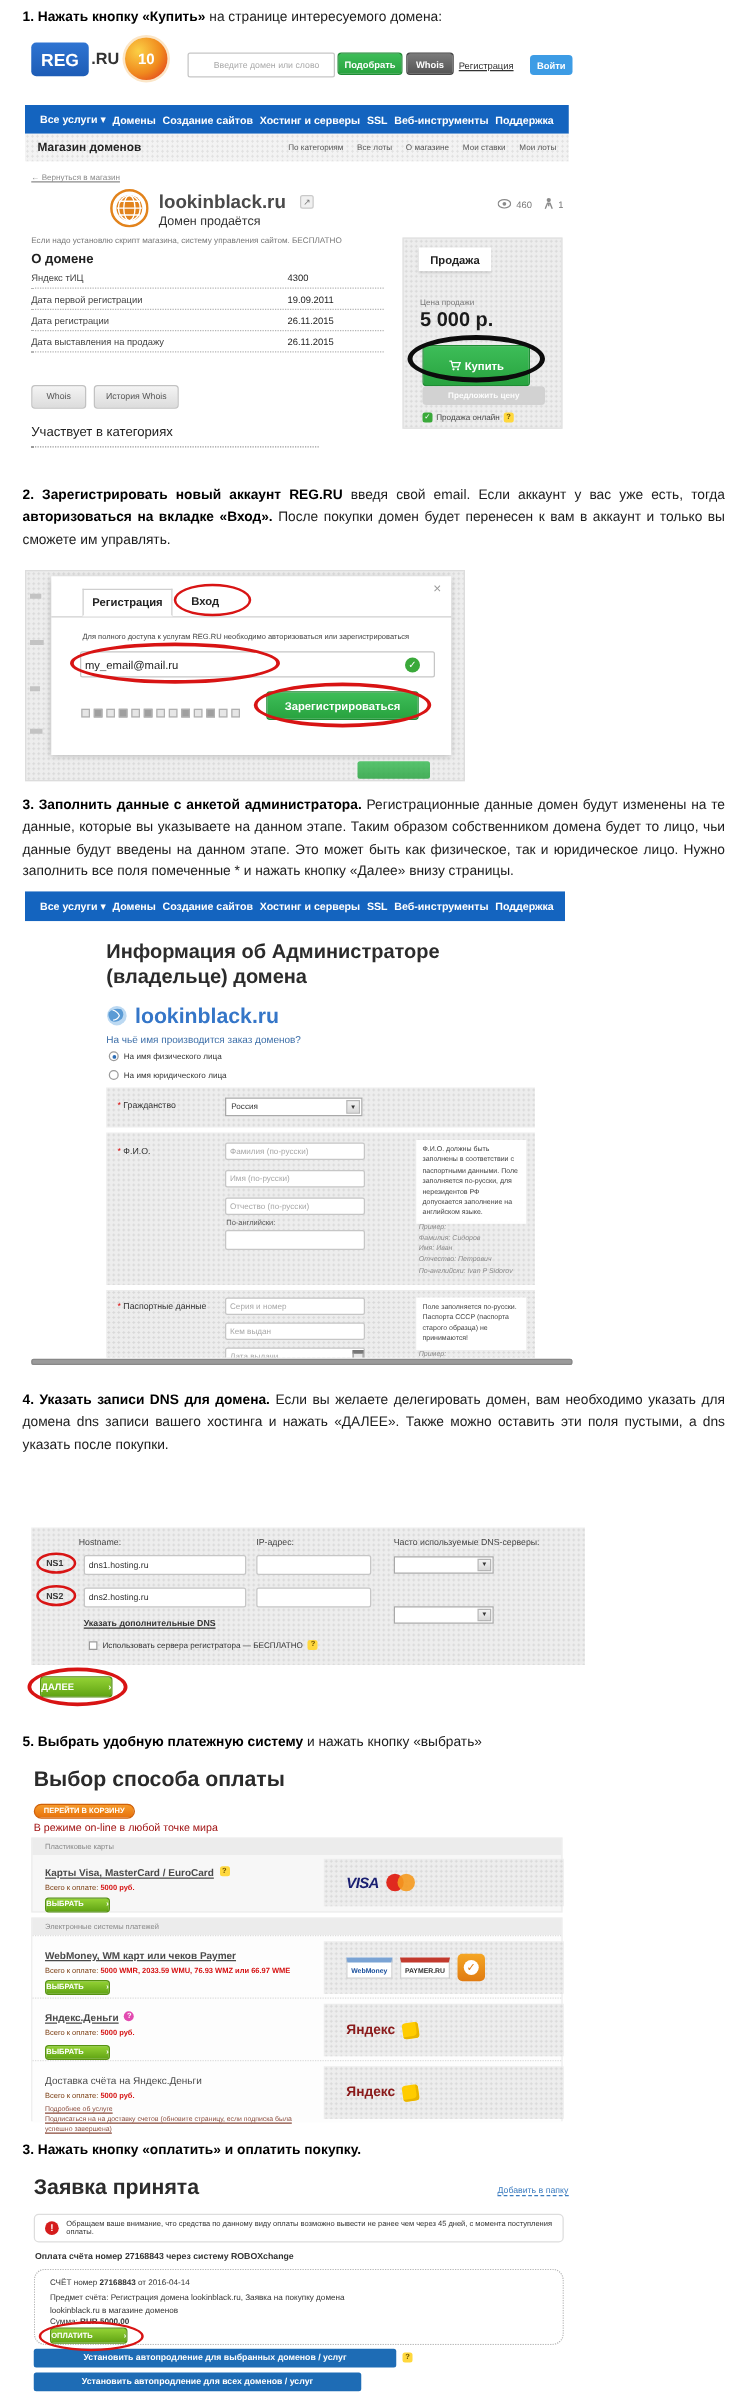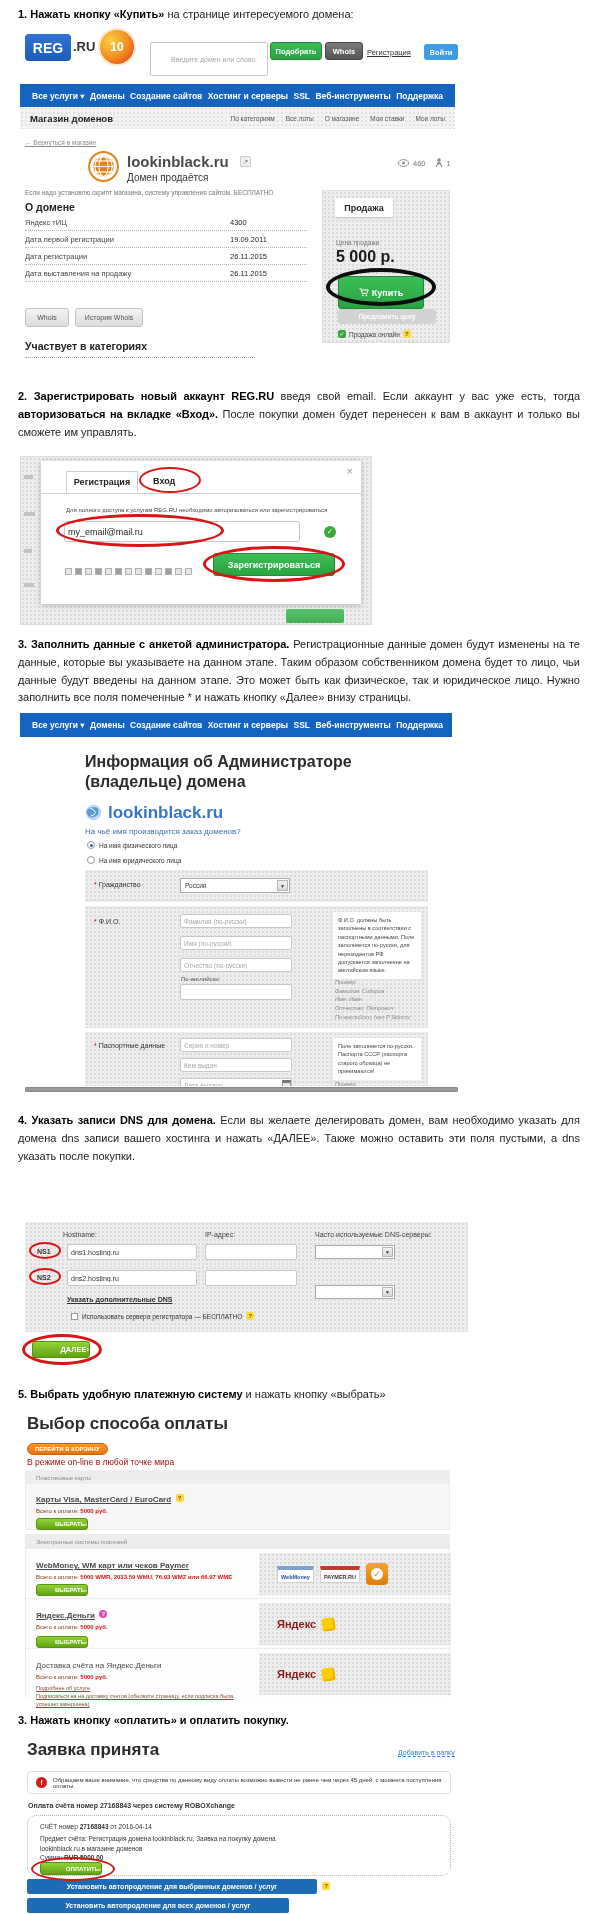--- a/index.html
+++ b/index.html
@@ -5,21 +5,21 @@
 *{margin:0;padding:0;box-sizing:border-box}
 html,body{background:#fff}
 body{width:600px;height:1914px;position:relative;font-family:"Liberation Sans","DejaVu Sans",sans-serif;color:#333;overflow:hidden}
 .abs{position:absolute}
 .step{font-size:11px;line-height:1.62;text-align:justify;color:#1c1c1c}
 .step .b{font-weight:bold;color:#000}
 .dots{background-color:#ededed;background-image:radial-gradient(#dadada .8px,transparent .9px);background-size:4px 4px}
 .oval{position:absolute;border:3px solid #d81414;border-radius:50%;pointer-events:none;z-index:5}
 .oval-blk{position:absolute;border:4px solid #0c0c0c;border-radius:50%;pointer-events:none;z-index:5}
 .btn-green{background:linear-gradient(#3dbd58,#28a33f);border:1px solid #1f8c34;color:#fff;font-weight:bold;border-radius:3px;display:flex;align-items:center;justify-content:center;gap:3px}
-.btn-lime{background:linear-gradient(#93d234,#61a414);border:1px solid #569212;color:#fff;font-weight:bold;border-radius:3px;display:flex;align-items:center;justify-content:flex-end;gap:0}
+.btn-lime{background:linear-gradient(#93d234,#61a414);border:1px solid #569212;color:#fff;font-weight:bold;border-radius:3px;display:flex;align-items:center;justify-content:space-between;gap:0}
 .btn-gray{background:linear-gradient(#f4f4f4,#dcdcdc);border:1px solid #c2c2c2;color:#555;border-radius:3px;display:flex;align-items:center;justify-content:center}
 .btn-blue-sm{background:#3d9ce5;color:#fff;font-weight:bold;border-radius:3px;display:flex;align-items:center;justify-content:center}
 .btn-bigblue{background:#1e6cb5;color:#fff;font-weight:bold;border-radius:2px;display:flex;align-items:center;justify-content:center}
 .nav{background:#1464bf;color:#fff;display:flex;align-items:center;justify-content:space-between;padding:0 12px;font-size:8.5px;font-weight:bold;white-space:nowrap}
 .nav span{cursor:pointer}
 .subnav{background:#f3f3f3;background-image:radial-gradient(#e2e2e2 .8px,transparent .9px);background-size:4px 4px;display:flex;align-items:center;padding:0 10px}
 .inp{background:#fff;border:1px solid #c6c6c6;border-radius:2px;font-size:6.5px;color:#333;padding:0 3px;font-family:"Liberation Sans",sans-serif}
 .inp::placeholder{color:#a8a8a8}
 .q{display:inline-block;background:#ffd83d;color:#6e5200;font-weight:bold;font-size:6px;min-width:8px;height:8px;line-height:8px;text-align:center;border-radius:2px;vertical-align:middle}
 .trow{display:flex;border-bottom:1px dotted #b5b5b5;height:17px;align-items:center;font-size:7.5px;color:#444}
@@ -43,21 +43,21 @@
 .soc.f{background:#9f9f9f}
 </style>
 </head>
 <body>
 
 <div class="abs step" style="left:18px;top:6px;width:560px"><span class="b">1. Нажать кнопку «Купить»</span><span> на странице интересуемого домена:</span></div>
 
 <div class="abs" style="left:25px;top:34px;width:46px;height:27px;background:linear-gradient(#2f74d2,#1d5cb6);border-radius:4px;color:#fff;font-weight:bold;font-size:14px;display:flex;align-items:center;justify-content:center">REG</div>
 <div class="abs" style="left:73px;top:39px;font-weight:bold;font-size:13px;color:#333">.RU</div>
 <div class="abs" style="left:100px;top:30px;width:34px;height:34px;border-radius:50%;background:radial-gradient(circle at 32% 32%,#fbd046,#f08a1e 55%,#e2401e 90%);display:flex;align-items:center;justify-content:center;color:#fff;font-weight:bold;font-size:12px;box-shadow:0 0 0 2px #fbe6c8">10</div>
-<input class="abs inp" style="left: 150px; top: 42px; width: 118px; height: 34px; font-size: 7px; padding-left: 20px;" placeholder="Введите домен или слово">
+<input class="abs inp" style="left: 150px; top: 42px; width: 118px; height: 20px; font-size: 7px; padding-left: 20px;" placeholder="Введите домен или слово">
 <div class="abs btn-green" style="left:270px;top:42px;width:52px;height:18px;font-size:7.5px">Подобрать</div>
 <div class="abs" style="left:325px;top:42px;width:38px;height:18px;background:linear-gradient(#7a7a7a,#555);border:1px solid #444;border-radius:3px;color:#fff;font-weight:bold;font-size:7.5px;display:flex;align-items:center;justify-content:center">Whois</div>
 <div class="abs link-u" style="left:367px;top:48px;font-size:7.5px;color:#333">Регистрация</div>
 <div class="abs btn-blue-sm" style="left:424px;top:44px;width:34px;height:16px;font-size:7.5px">Войти</div>
 
 <div class="abs nav" style="left:20px;top:84px;width:435px;height:23px">
   <span>Все услуги ▾</span>
   <span>Домены</span>
   <span>Создание сайтов</span>
   <span>Хостинг и серверы</span>
@@ -123,21 +123,21 @@
       <span class="tv">26.11.2015</span>
     </div>
   <div class="trow">
       <span class="tl">Дата выставления на продажу</span>
       <span class="tv">26.11.2015</span>
     </div>
 </div>
 
 <div class="abs btn-gray" style="left:25px;top:308px;width:44px;height:19px;font-size:7px">Whois</div>
 <div class="abs btn-gray" style="left:75px;top:308px;width:68px;height:19px;font-size:7px">История Whois</div>
-<div class="abs" style="left:25px;top:340px;font-size:10.5px;font-weight:bold;color:#222;border-bottom:1px dotted #9a9a9a;padding-bottom:5px;width:230px">Участвует в категориях</div>
+<div class="abs" style="left:25px;top:340px;font-size:10.5px;font-weight:normal;color:#222;border-bottom:1px dotted #9a9a9a;padding-bottom:5px;width:230px">Участвует в категориях</div>
 
 <div class="abs dots" style="left:322px;top:190px;width:128px;height:153px;border:1px solid #e0e0e0">
   <div class="abs" style="left:12px;top:7px;width:58px;height:19px;background:#fff;font-size:9px;font-weight:bold;color:#222;display:flex;align-items:center;justify-content:center;box-shadow:0 1px 2px rgba(0,0,0,.15)">Продажа</div>
   <div class="abs" style="left:13px;top:48px;font-size:6.5px;color:#777">Цена продажи</div>
   <div class="abs" style="left:13px;top:57px;font-size:16px;font-weight:bold;color:#1a1a1a">5 000 р.</div>
   <div class="abs btn-green" style="left:15px;top:85px;width:86px;height:33px;font-size:9px">
     <svg width="10" height="9" viewBox="0 0 10 9">
         <path d="M0.5 0.8 h1.6 l1.1 4.6 h4.6 l1.4-3.4 h-6.6" fill="none" stroke="#fff" stroke-width="1"></path>
         <circle cx="3.8" cy="7.4" r="0.9" fill="#fff"></circle>
         <circle cx="7.4" cy="7.4" r="0.9" fill="#fff"></circle>
@@ -161,21 +161,21 @@
   <div class="abs" style="left:3px;top:92px;width:8px;height:4px;background:#c3c3c3"></div>
   <div class="abs" style="left:3px;top:126px;width:10px;height:4px;background:#c3c3c3"></div>
   <div class="abs" style="left:265px;top:152px;width:58px;height:14px;background:linear-gradient(#3dbd58,#28a33f);border-radius:2px;opacity:.85"></div>
   <div class="abs" style="left:20px;top:4px;width:320px;height:143px;background:#fff;box-shadow:0 1px 5px rgba(0,0,0,.25)">
     <div class="abs" style="right:8px;top:4px;font-size:11px;color:#9a9a9a;cursor:pointer">×</div>
     <div class="abs" style="left:25px;top:10px;width:72px;height:22px;background:#fff;border:1px solid #cfcfcf;border-bottom:1px solid #fff;font-size:9px;font-weight:bold;color:#222;display:flex;align-items:center;justify-content:center;z-index:2">Регистрация</div>
     <div class="abs" style="left:112px;top:15px;font-size:9px;font-weight:bold;color:#222;cursor:pointer">Вход</div>
     <div class="oval" style="left:98px;top:6px;width:62px;height:26px;border-width:2.5px"></div>
     <div class="abs" style="left:0;top:32px;width:320px;border-top:1px solid #cfcfcf"></div>
     <div class="abs" style="left:25px;top:46px;width:270px;font-size:6px;color:#444">Для полного доступа к услугам REG.RU необходимо авторизоваться или зарегистрироваться</div>
-    <input class="abs inp" style="left: 23px; top: 60px; width: 236px; height: 21px; font-size: 9px; color: rgb(34, 34, 34);" value="my_email@mail.ru">
+    <input class="abs inp" style="left: 23px; top: 60px; width: 284px; height: 21px; font-size: 9px; color: rgb(34, 34, 34);" value="my_email@mail.ru">
     <div class="abs" style="left:283px;top:65px;width:12px;height:12px;border-radius:50%;background:#3aa93a;color:#fff;font-size:8px;line-height:12px;text-align:center">✓</div>
     <div class="oval" style="left:15px;top:53px;width:168px;height:33px"></div>
     <div class="abs" style="left:24px;top:100px">
       <span class="soc"></span><span class="soc f"></span><span class="soc"></span><span class="soc f"></span><span class="soc"></span><span class="soc f"></span><span class="soc"></span><span class="soc"></span><span class="soc f"></span><span class="soc"></span><span class="soc f"></span><span class="soc"></span><span class="soc"></span>
     </div>
     <div class="abs btn-green" style="left:172px;top:92px;width:122px;height:23px;font-size:9px">Зарегистрироваться</div>
     <div class="oval" style="left:162px;top:85px;width:142px;height:36px"></div>
   </div>
 </div>
 
@@ -292,20 +292,27 @@
 <div class="abs" style="left:25px;top:1470px;width:425px;height:60px;background:#f7f7f7;border:1px solid #ececec">
   <div style="height:13px;background:#ececec;display:flex;align-items:center;padding-left:10px;font-size:6px;color:#8a8a8a">Пластиковые карты</div>
   <div class="abs" style="left:10px;top:17px">
     <span class="pm-title">Карты Visa, MasterCard / EuroCard</span> <span class="q">?</span>
     <div class="pm-total" style="margin-top:2px"><span>Всего к оплате:</span> <span class="pm-amount">5000 руб.</span></div>
     <div class="btn-lime" style="width:52px;height:12px;font-size:6px;margin-top:4px">
         <span>ВЫБРАТЬ</span>
         <span>›</span>
       </div>
   </div>
+  <div class="logo-box dots" style="height:38px;top:16px">
+    <span style="font-size:12px;font-weight:bold;font-style:italic;color:#1a1f71;letter-spacing:-.5px">VISA</span>
+    <span style="position:relative;width:26px;height:16px;display:inline-block">
+      <span style="position:absolute;left:0;top:1px;width:14px;height:14px;border-radius:50%;background:#e02a1f"></span>
+      <span style="position:absolute;left:9px;top:1px;width:14px;height:14px;border-radius:50%;background:#f59a1f;opacity:.9"></span>
+    </span>
+  </div>
 </div>
 
 <div class="abs" style="left:25px;top:1534px;width:425px;height:163px;background:#f7f7f7;border:1px solid #ececec">
   <div style="height:13px;background:#ececec;display:flex;align-items:center;padding-left:10px;font-size:6px;color:#8a8a8a">Электронные системы платежей</div>
 
   <div class="pm-row" style="top:13px;height:50px">
     <div class="abs" style="left:10px;top:5px">
       <span class="pm-title">WebMoney, WM карт или чеков Paymer</span>
       <div class="pm-total" style="margin-top:2px"><span>Всего к оплате:</span> <span class="pm-amount">5000 WMR, 2033.59 WMU, 76.93 WMZ или 66.97 WME</span></div>
       <div class="btn-lime" style="width:52px;height:12px;font-size:6px;margin-top:4px">

